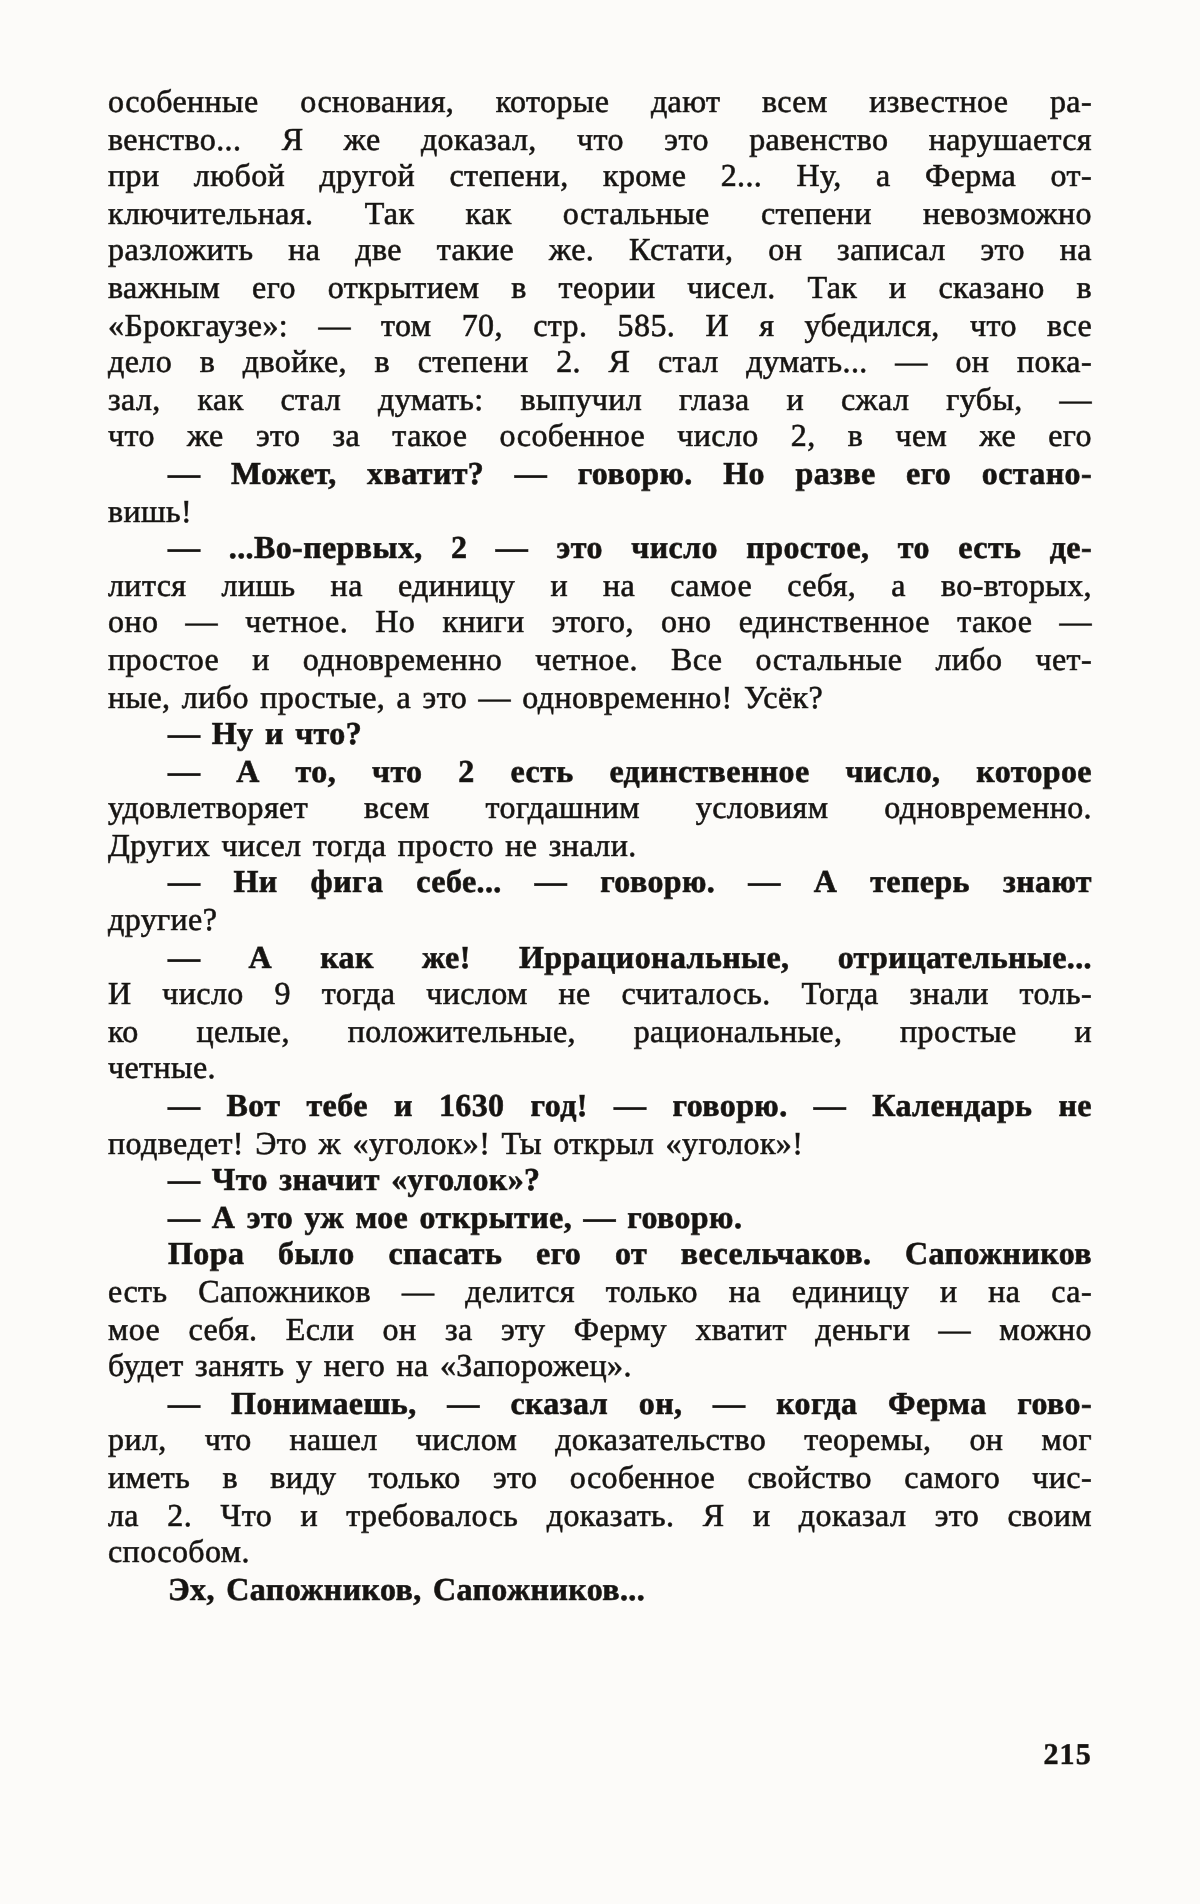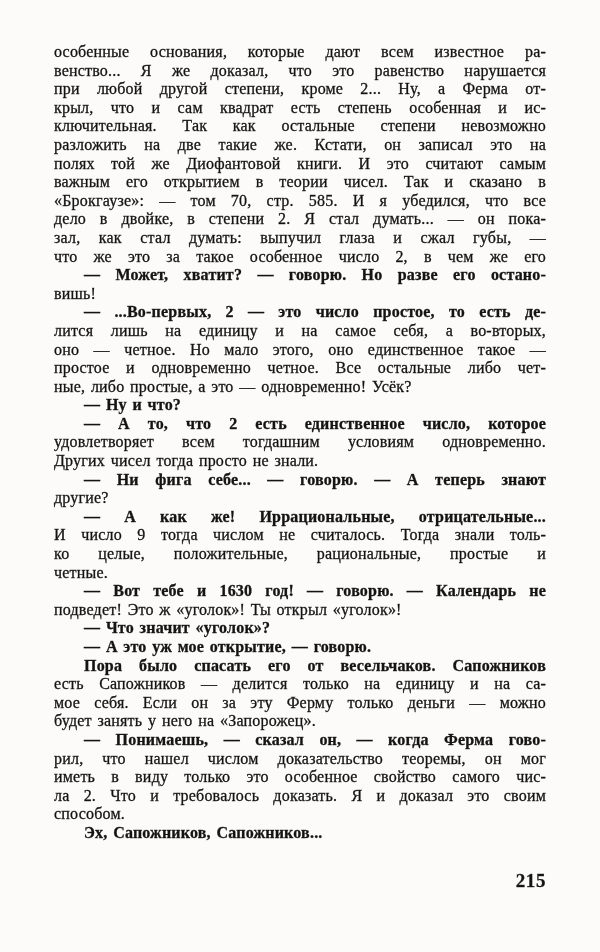--- a/index.html
+++ b/index.html
@@ -33,53 +33,51 @@
     -webkit-text-stroke: 0.35px rgba(22, 20, 18, 0.85);
   }
   .line.fill { text-align-last: justify; }
   .line.indent { text-indent: 30px; font-weight: bold; }
   .page-number {
     position: absolute;
     left: 54px;
     top: 870px;
     width: 492px;
     text-align: right;
-    font-size: 19px;
+    font-size: 15px;
     font-weight: bold;
     letter-spacing: 0.6px;
     -webkit-text-stroke: 0.3px rgba(22, 20, 18, 0.85);
   }
 </style>
 </head>
 <body>
 
 <div class="scan">
   <div class="text-block">
       <div class="paragraph">
         <div class="line fill">особенные основания, которые дают всем известное ра-</div>
         <div class="line fill">венство... Я же доказал, что это равенство нарушается</div>
         <div class="line fill">при любой другой степени, кроме 2... Ну, а Ферма от-</div>
-        <div class="line fill">крыл, что и сам квадрат есть степень особенная и ис-</div>
         <div class="line fill">ключительная. Так как остальные степени невозможно</div>
         <div class="line fill">разложить на две такие же. Кстати, он записал это на</div>
-        <div class="line fill">полях той же Диофантовой книги. И это считают самым</div>
         <div class="line fill">важным его открытием в теории чисел. Так и сказано в</div>
         <div class="line fill">«Брокгаузе»: — том 70, стр. 585. И я убедился, что все</div>
         <div class="line fill">дело в двойке, в степени 2. Я стал думать... — он пока-</div>
         <div class="line fill">зал, как стал думать: выпучил глаза и сжал губы, —</div>
         <div class="line fill">что же это за такое особенное число 2, в чем же его</div>
       </div>
       <div class="paragraph">
         <div class="line fill indent">— Может, хватит? — говорю. Но разве его остано-</div>
         <div class="line">вишь!</div>
       </div>
       <div class="paragraph">
         <div class="line fill indent">— ...Во-первых, 2 — это число простое, то есть де-</div>
         <div class="line fill">лится лишь на единицу и на самое себя, а во-вторых,</div>
-        <div class="line fill">оно — четное. Но мало этого, оно единственное такое —</div>
+        <div class="line fill">оно — четное. Но книги этого, оно единственное такое —</div>
         <div class="line fill">простое и одновременно четное. Все остальные либо чет-</div>
         <div class="line">ные, либо простые, а это — одновременно! Усёк?</div>
       </div>
       <div class="paragraph">
         <div class="line indent">— Ну и что?</div>
       </div>
       <div class="paragraph">
         <div class="line fill indent">— А то, что 2 есть единственное число, которое</div>
         <div class="line fill">удовлетворяет всем тогдашним условиям одновременно.</div>
         <div class="line">Других чисел тогда просто не знали.</div>
@@ -100,21 +98,21 @@
       </div>
       <div class="paragraph">
         <div class="line indent">— Что значит «уголок»?</div>
       </div>
       <div class="paragraph">
         <div class="line indent">— А это уж мое открытие, — говорю.</div>
       </div>
       <div class="paragraph">
         <div class="line fill indent">Пора было спасать его от весельчаков. Сапожников</div>
         <div class="line fill">есть Сапожников — делится только на единицу и на са-</div>
-        <div class="line fill">мое себя. Если он за эту Ферму только деньги — можно</div>
+        <div class="line fill">мое себя. Если он за эту Ферму хватит деньги — можно</div>
         <div class="line">будет занять у него на «Запорожец».</div>
       </div>
       <div class="paragraph">
         <div class="line fill indent">— Понимаешь, — сказал он, — когда Ферма гово-</div>
         <div class="line fill">рил, что нашел числом доказательство теоремы, он мог</div>
         <div class="line fill">иметь в виду только это особенное свойство самого чис-</div>
         <div class="line fill">ла 2. Что и требовалось доказать. Я и доказал это своим</div>
         <div class="line">способом.</div>
       </div>
       <div class="paragraph">

